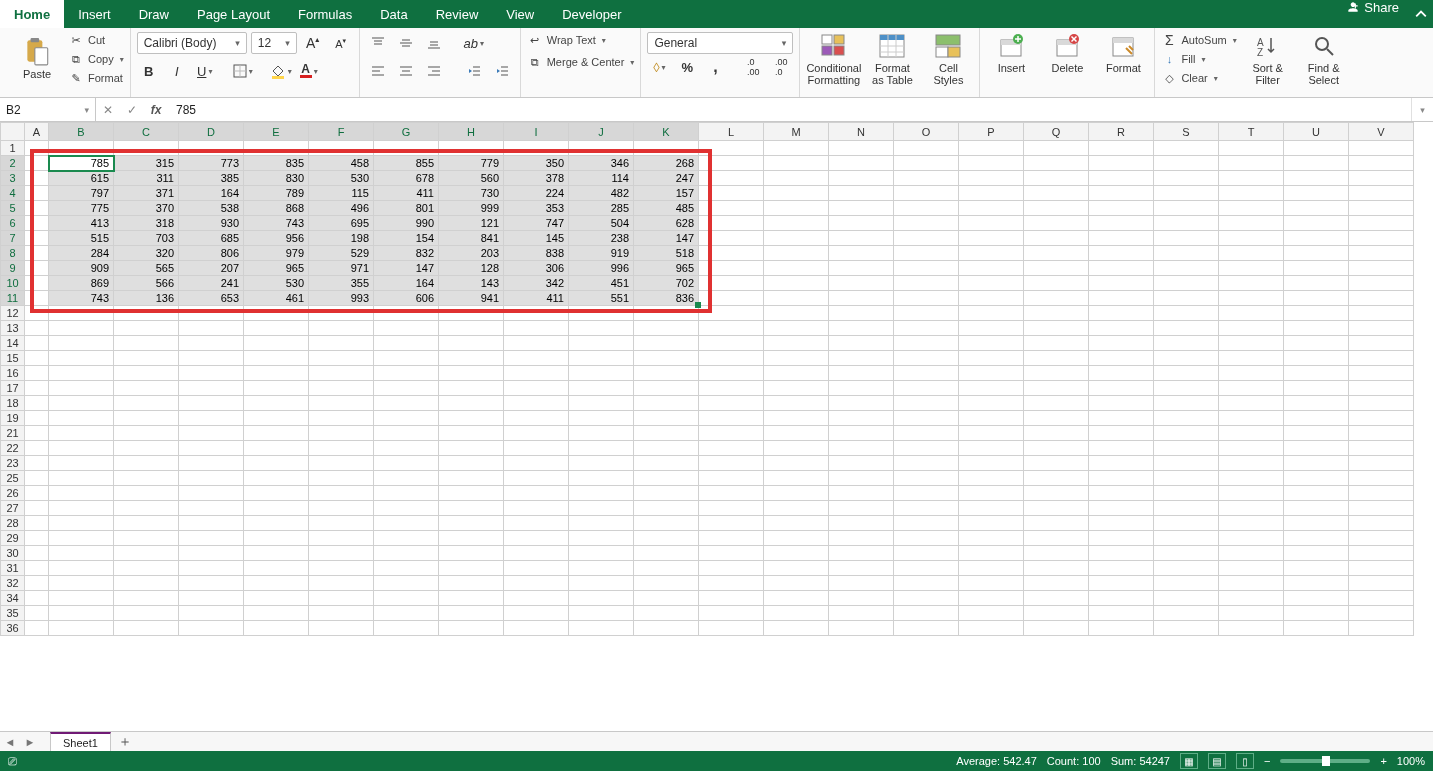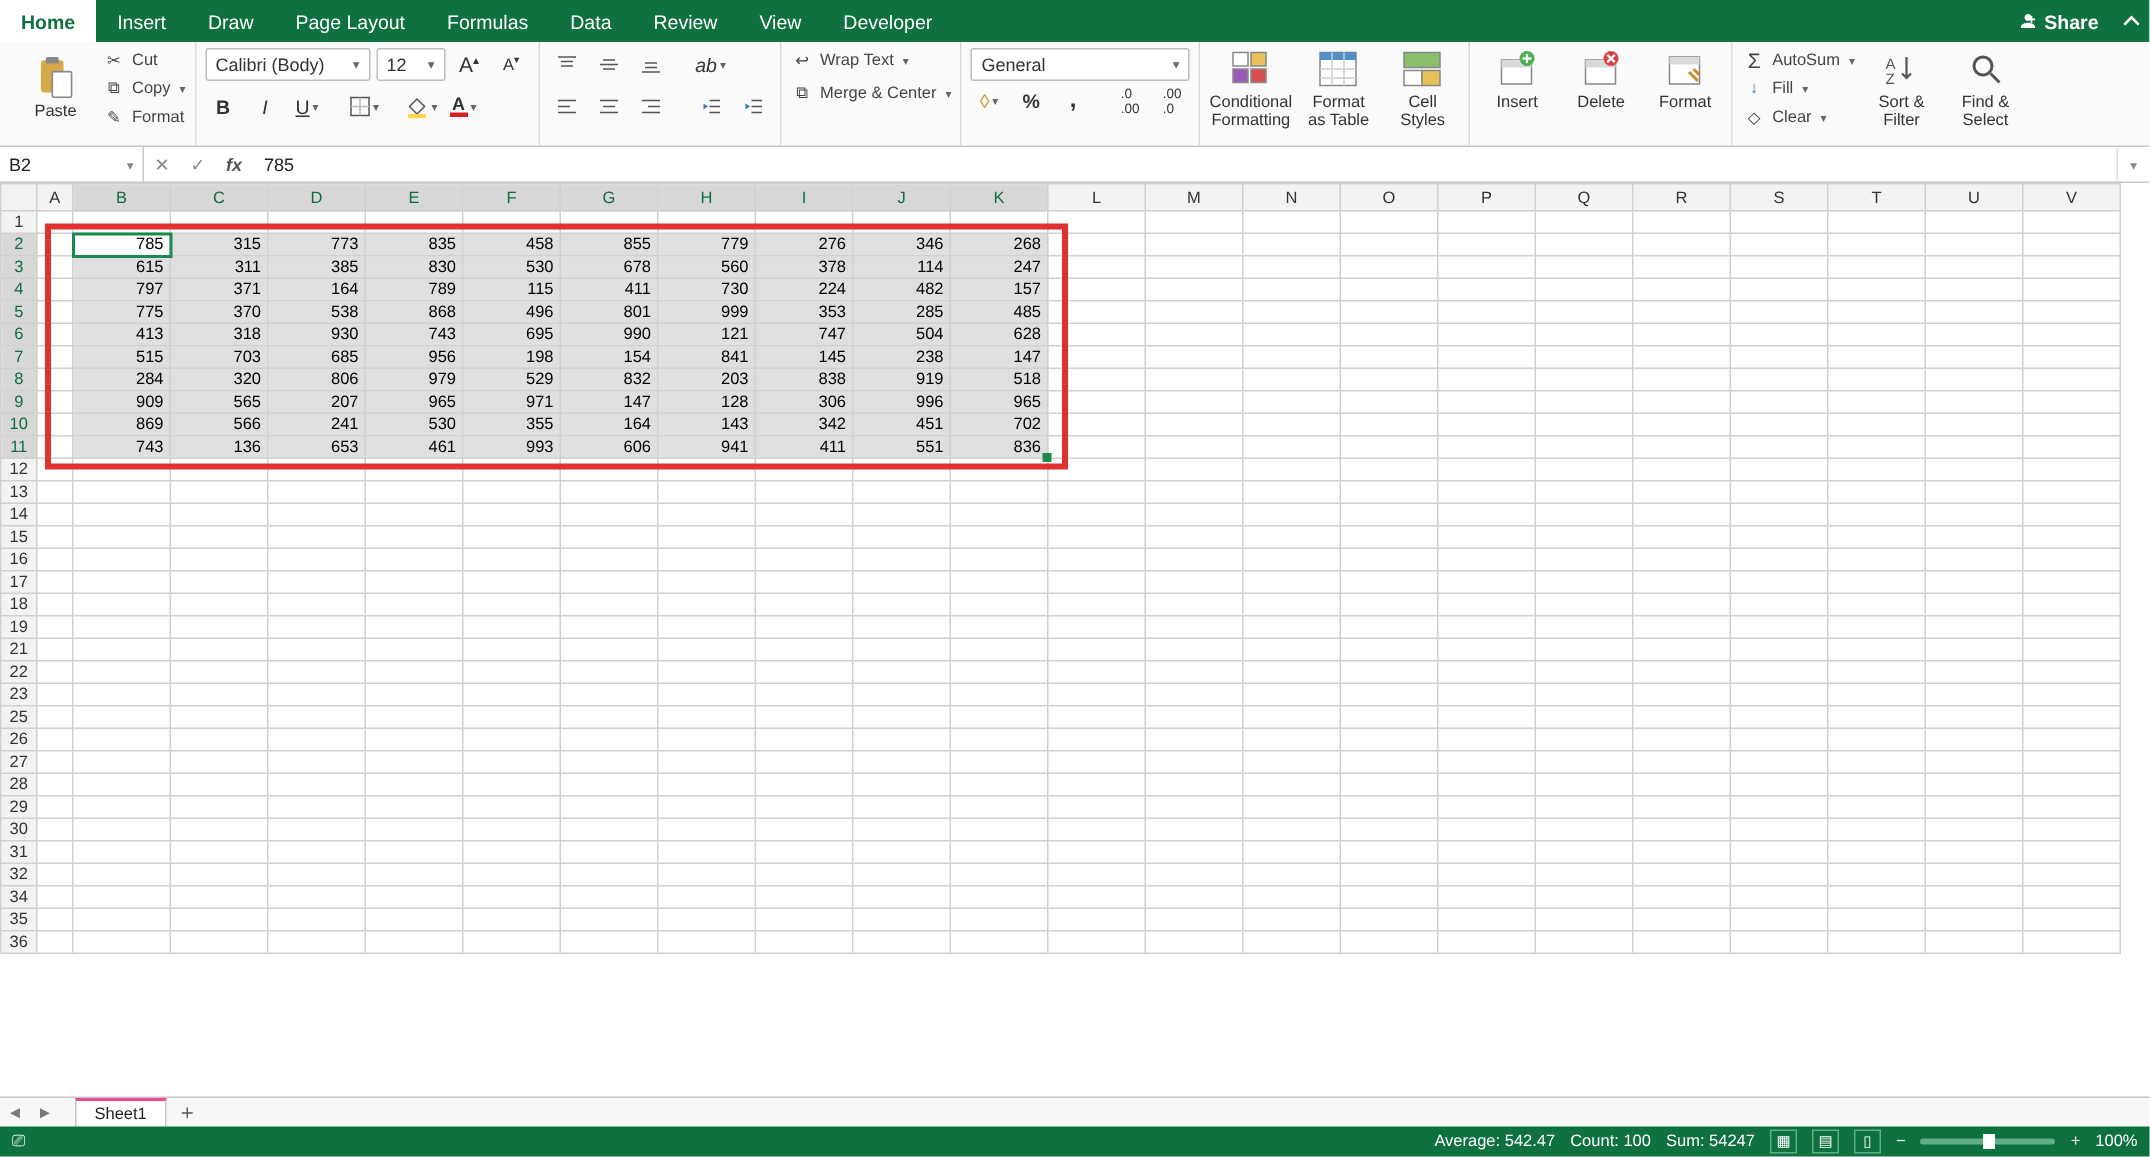--- a/index.html
+++ b/index.html
@@ -2,21 +2,21 @@
 <html><head>
 <meta charset="utf-8">
 <style>
 * { margin:0; padding:0; box-sizing:border-box; font-family:"Segoe UI","Helvetica Neue",Arial,sans-serif; }
 html,body{ width:1433px; height:771px; overflow:hidden; background:#fff; color:#222; font-size:12px; }
 
 .tabbar{ height:28px; background:#0f7040; display:flex; align-items:stretch; color:#fff; font-size:13px; }
 .tabbar .tab{ padding:0 14px; display:flex; align-items:center; cursor:pointer; }
 .tabbar .tab.active{ background:#fff; color:#0f7040; font-weight:600; }
 .tabbar .spacer{ flex:1; }
-.tabbar .share{ display:flex; align-items:center; padding:0 10px; gap:4px; cursor:pointer;font-weight:bold; }
+.tabbar .share{ display:flex; padding:0 10px; gap:4px; cursor:pointer; }
 .tabbar .share svg{ width:14px; height:14px; fill:#fff; }
 .tabbar .collapse{ width:24px; display:flex; align-items:center; justify-content:center; cursor:pointer; }
 
 .ribbon{ height:70px; border-bottom:1px solid #c8c8c8; display:flex; align-items:stretch; padding:0 6px; background:#fafafa; }
 .group{ display:flex; flex-direction:column; justify-content:space-between; padding:4px 6px 2px 6px; border-right:1px solid #d9d9d9; }
 .group:last-child{ border-right:none; }
 .grow{ display:flex; flex-direction:row; align-items:center; gap:6px; }
 .gcol{ display:flex; flex-direction:column; align-items:center; justify-content:center; gap:2px; cursor:pointer; font-size:11px; color:#333; line-height:1.1; text-align:center; min-width:50px; }
 .gcol .ico{ width:28px; height:28px; display:flex; align-items:center; justify-content:center; }
 .gcol small{ font-size:11px; }
@@ -44,21 +44,21 @@
 .grid tbody th{ background:#f3f3f3; color:#333; font-weight:400; text-align:center; width:24px; }
 .grid td{ text-align:right; padding-right:4px; color:#000; }
 .grid thead th.sel, .grid tbody th.sel{ background:#d7d7d7; color:#0f6e3f; }
 .grid td.selcell{ background:#dfdfdf; }
 .grid td.activecell{ background:#fff; outline:2px solid #1a8a4f; outline-offset:-1px; }
 .redbox{ position:absolute; border:4px solid #e03131; pointer-events:none; }
 .selhandle{ position:absolute; width:6px; height:6px; background:#1a8a4f; }
 
 .sheetbar{ position:absolute; left:0; right:0; bottom:20px; height:20px; border-top:1px solid #c8c8c8; display:flex; align-items:center; background:#f7f7f7; font-size:11px; }
 .sheetbar .nav{ width:20px; display:flex; align-items:center; justify-content:center; color:#777; cursor:pointer; }
-.sheetbar .sheettab{ padding:0 12px; height:100%; display:flex; align-items:center; background:#fff; border:1px solid #c8c8c8; border-top:2px solid #ec4899; border-bottom:none; cursor:pointer; }
+.sheetbar .sheettab{ padding:0 12px; height:100%; display:flex; align-items:center; background:#fff; border:1px solid #c8c8c8; border-top:2px solid #701a75; border-bottom:none; cursor:pointer; }
 .sheetbar .add{ width:28px; display:flex; align-items:center; justify-content:center; color:#555; cursor:pointer; font-size:14px; }
 
 .statusbar{ position:absolute; left:0; right:0; bottom:0; height:20px; background:#0f7040; color:#fff; display:flex; align-items:center; font-size:11px; padding:0 8px; gap:14px; }
 .statusbar .left{ display:flex; align-items:center; gap:10px; }
 .statusbar .right{ margin-left:auto; display:flex; align-items:center; gap:10px; }
 .statusbar .stat{ white-space:nowrap; }
 .statusbar .viewbtn{ width:18px; height:16px; border:1px solid #5fae87; display:flex; align-items:center; justify-content:center; cursor:pointer; font-size:10px; }
 .zoom-slider{ width:90px; height:4px; background:#5fae87; position:relative; border-radius:2px; }
 .zoom-slider .thumb{ position:absolute; top:-3px; width:8px; height:10px; background:#fff; left:42px; }
 
@@ -527,21 +527,21 @@
         <tr>
           <th class="sel">2</th>
           <td></td>
           <td class="activecell">785</td>
           <td class="selcell">315</td>
           <td class="selcell">773</td>
           <td class="selcell">835</td>
           <td class="selcell">458</td>
           <td class="selcell">855</td>
           <td class="selcell">779</td>
-          <td class="selcell">276</td>
+          <td class="selcell">350</td>
           <td class="selcell">346</td>
           <td class="selcell">268</td>
           <td></td>
           <td></td>
           <td></td>
           <td></td>
           <td></td>
           <td></td>
           <td></td>
           <td></td>

